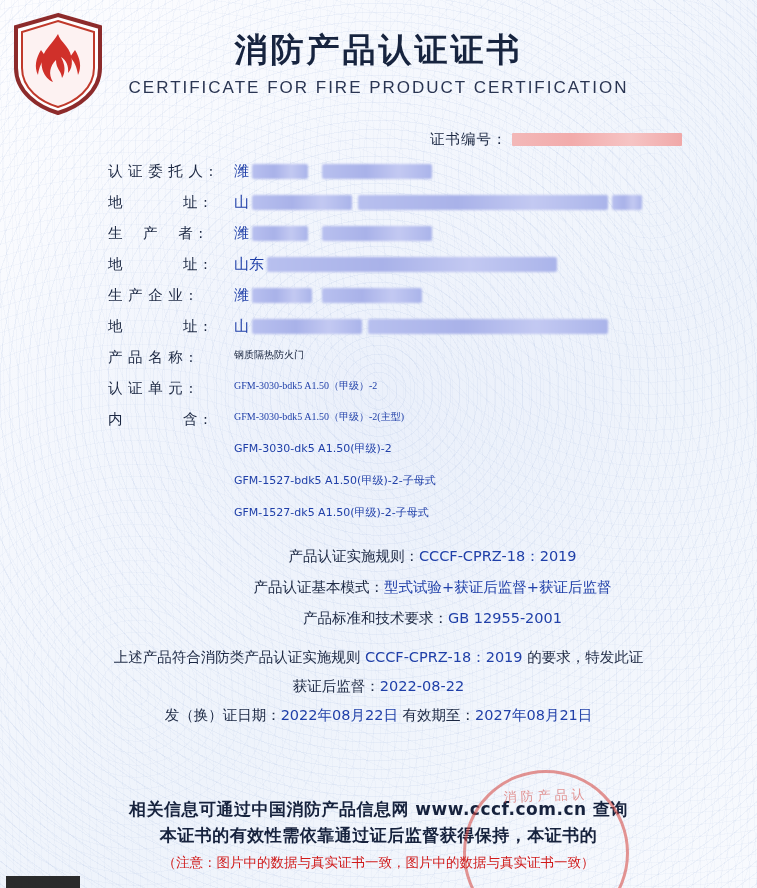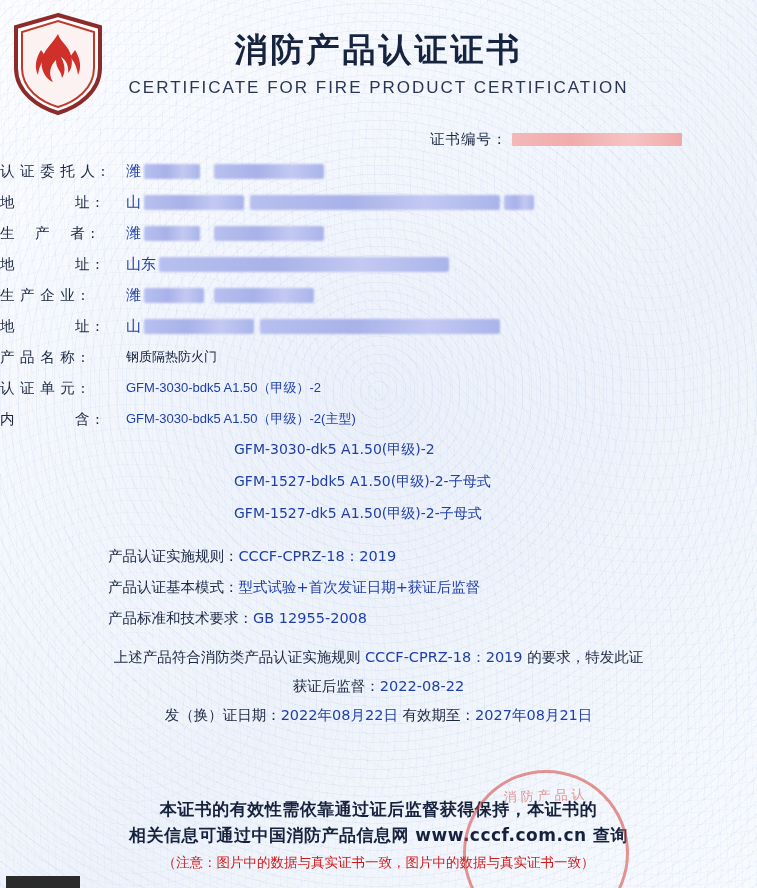--- a/index.html
+++ b/index.html
@@ -100,68 +100,70 @@
   .form {
     position: absolute;
     top: 162px;
     left: 0;
     width: 757px;
   }
   .row {
     display: flex;
     align-items: flex-start;
     min-height: 31px;
+    padding-left: 108px;
     box-sizing: border-box;
   }
   .lbl {
     width: 126px;
     flex: 0 0 126px;
     font-size: 14.5px;
     color: #1b2742;
     text-align: justify;
     white-space: nowrap;
     letter-spacing: 0.5px;
     font-family: "DejaVu Sans", "Liberation Sans", sans-serif;
   }
   .val {
-    font-size: 13px;
+    font-size: 10px;
     color: #1f3fa8;
     white-space: nowrap;
-    font-family: Liberation Sans, sans-serif;
+    font-family: Liberation Serif, serif;
   }
   .val.black { color: #14203a; }
   .val-wrap { display: flex; align-items: center; }
   .redact-blue {
     display: inline-block;
     height: 15px;
     background: linear-gradient(90deg, #b8c0ef 0%, #a9b2e9 40%, #c3c9f2 70%, #aab4ea 100%);
     filter: blur(1.1px);
     border-radius: 2px;
     margin-left: 3px;
   }
   .vis-prefix {
     color: #1f3fa8;
     font-size: 15px;
     font-family: "DejaVu Sans", "Liberation Sans", sans-serif;
   }
 
   .sub-row {
     padding-left: 234px;
     min-height: 32px;
-    font-size: 14px;
+    font-size: 11px;
     color: #1f3fa8;
     font-family: "DejaVu Sans", "Liberation Sans", sans-serif;
   }
 
   .rule-row {
     padding-left: 108px;
     min-height: 31px;
     font-size: 14.5px;
     color: #1b2742;
     font-family: "DejaVu Sans", "Liberation Sans", sans-serif;
+    text-align: center;
   }
   .rule-row .blue { color: #1f3fa8; }
 
   .statement {
     margin-top: 8px;
     text-align: center;
     font-size: 14.5px;
     color: #1b2742;
     font-family: "DejaVu Sans", "Liberation Sans", sans-serif;
   }
@@ -331,43 +333,43 @@
     </div>
 
     <div class="sub-row">GFM-3030-dk5 A1.50(甲级)-2</div>
     <div class="sub-row">GFM-1527-bdk5 A1.50(甲级)-2-子母式</div>
     <div class="sub-row">GFM-1527-dk5 A1.50(甲级)-2-子母式</div>
 
     <div class="rule-row" style="margin-top:10px">
       <span>产品认证实施规则：</span><span class="blue">CCCF-CPRZ-18：2019</span>
     </div>
     <div class="rule-row">
-      <span>产品认证基本模式：</span><span class="blue">型式试验+首次发证日期+获证后监督</span>
+      <span>产品认证基本模式：</span><span class="blue">型式试验+获证后监督+获证后监督</span>
     </div>
     <div class="rule-row">
-      <span>产品标准和技术要求：</span><span class="blue">GB 12955-2008</span>
+      <span>产品标准和技术要求：</span><span class="blue">GB 12955-2001</span>
     </div>
 
     <div class="statement">
       <span>上述产品符合消防类产品认证实施规则 </span><span class="blue">CCCF-CPRZ-18：2019</span><span> 的要求，特发此证</span>
     </div>
 
     <div class="dateline">
       <span>获证后监督：</span><span class="blue">2022-08-22</span>
     </div>
 
     <div class="dateline">
       <span>发（换）证日期：</span><span class="blue">2022年08月22日</span>
       <span style="margin-left:0">有效期至：</span><span class="blue">2027年08月21日</span>
     </div>
   </div>
 
   <div class="footer">
+    <div class="footer-line">相关信息可通过中国消防产品信息网 www.cccf.com.cn 查询</div>
     <div class="footer-line">本证书的有效性需依靠通过证后监督获得保持，本证书的</div>
-    <div class="footer-line">相关信息可通过中国消防产品信息网 www.cccf.com.cn 查询</div>
     <div class="footer-note">（注意：图片中的数据与真实证书一致，图片中的数据与真实证书一致）</div>
   </div>
 
   <div class="stamp">
     <div class="stamp-text">消防产品认</div>
   </div>
 
   <div class="bl-mark"></div>
 </div>
 

